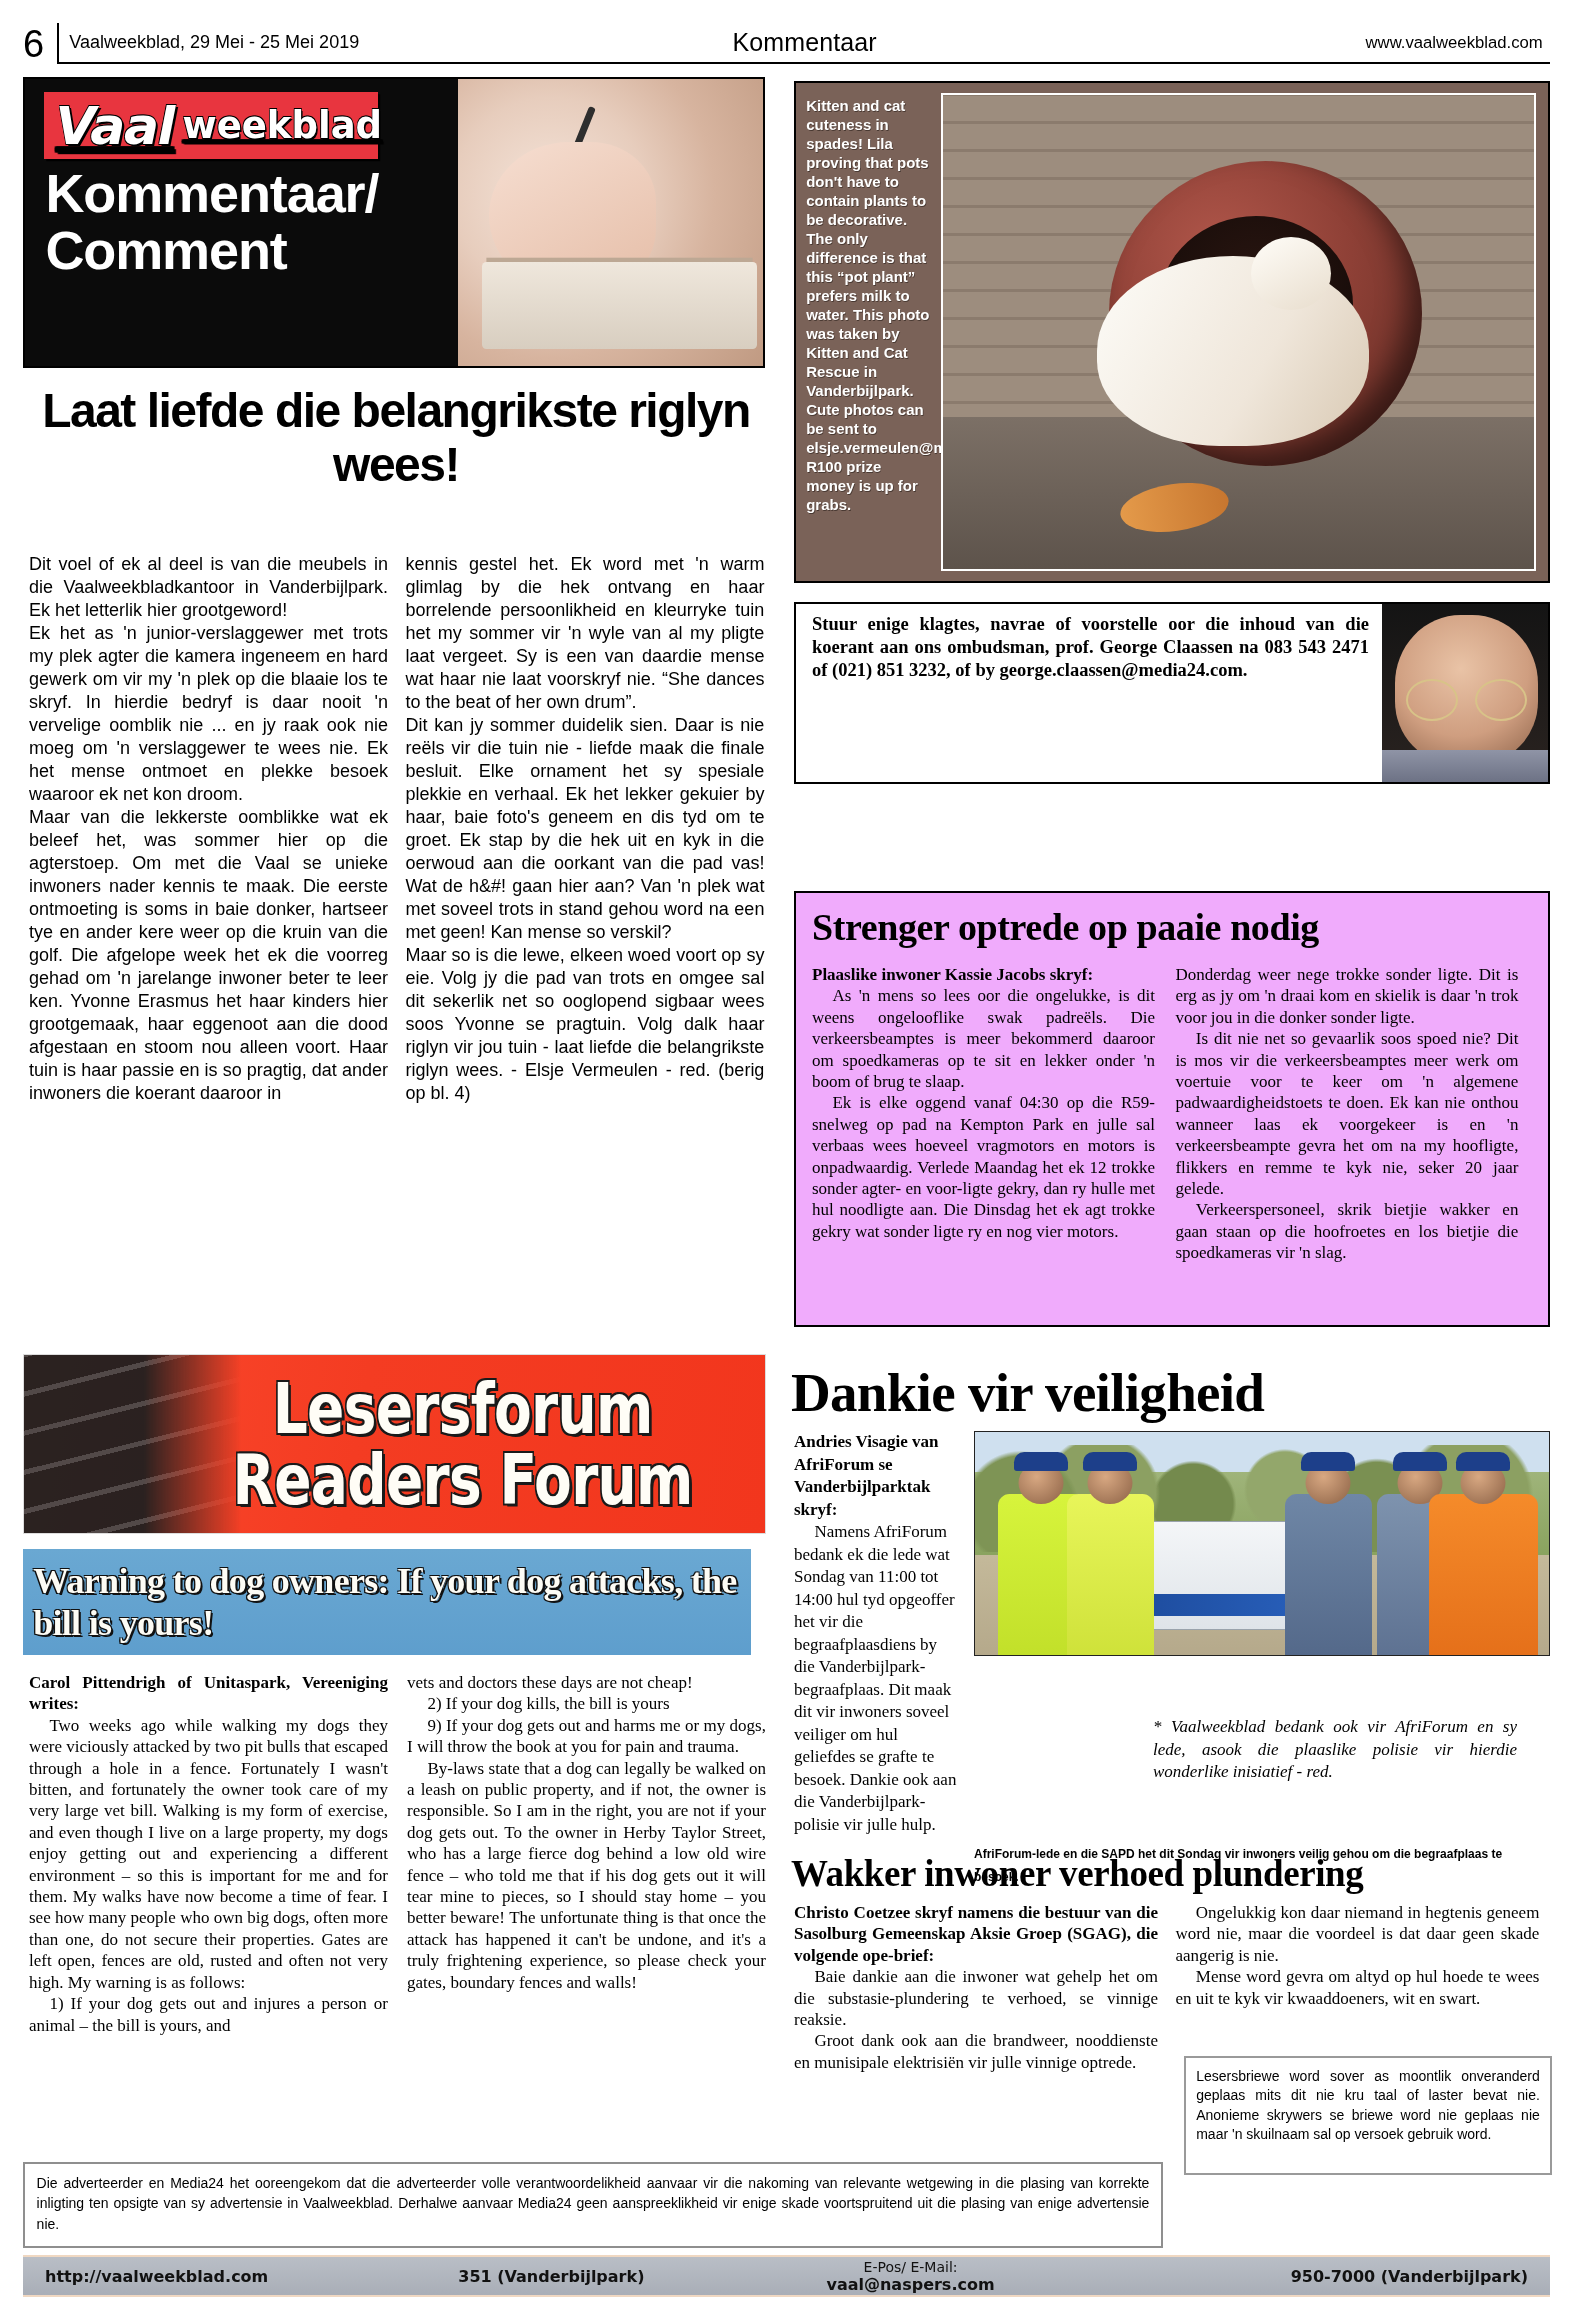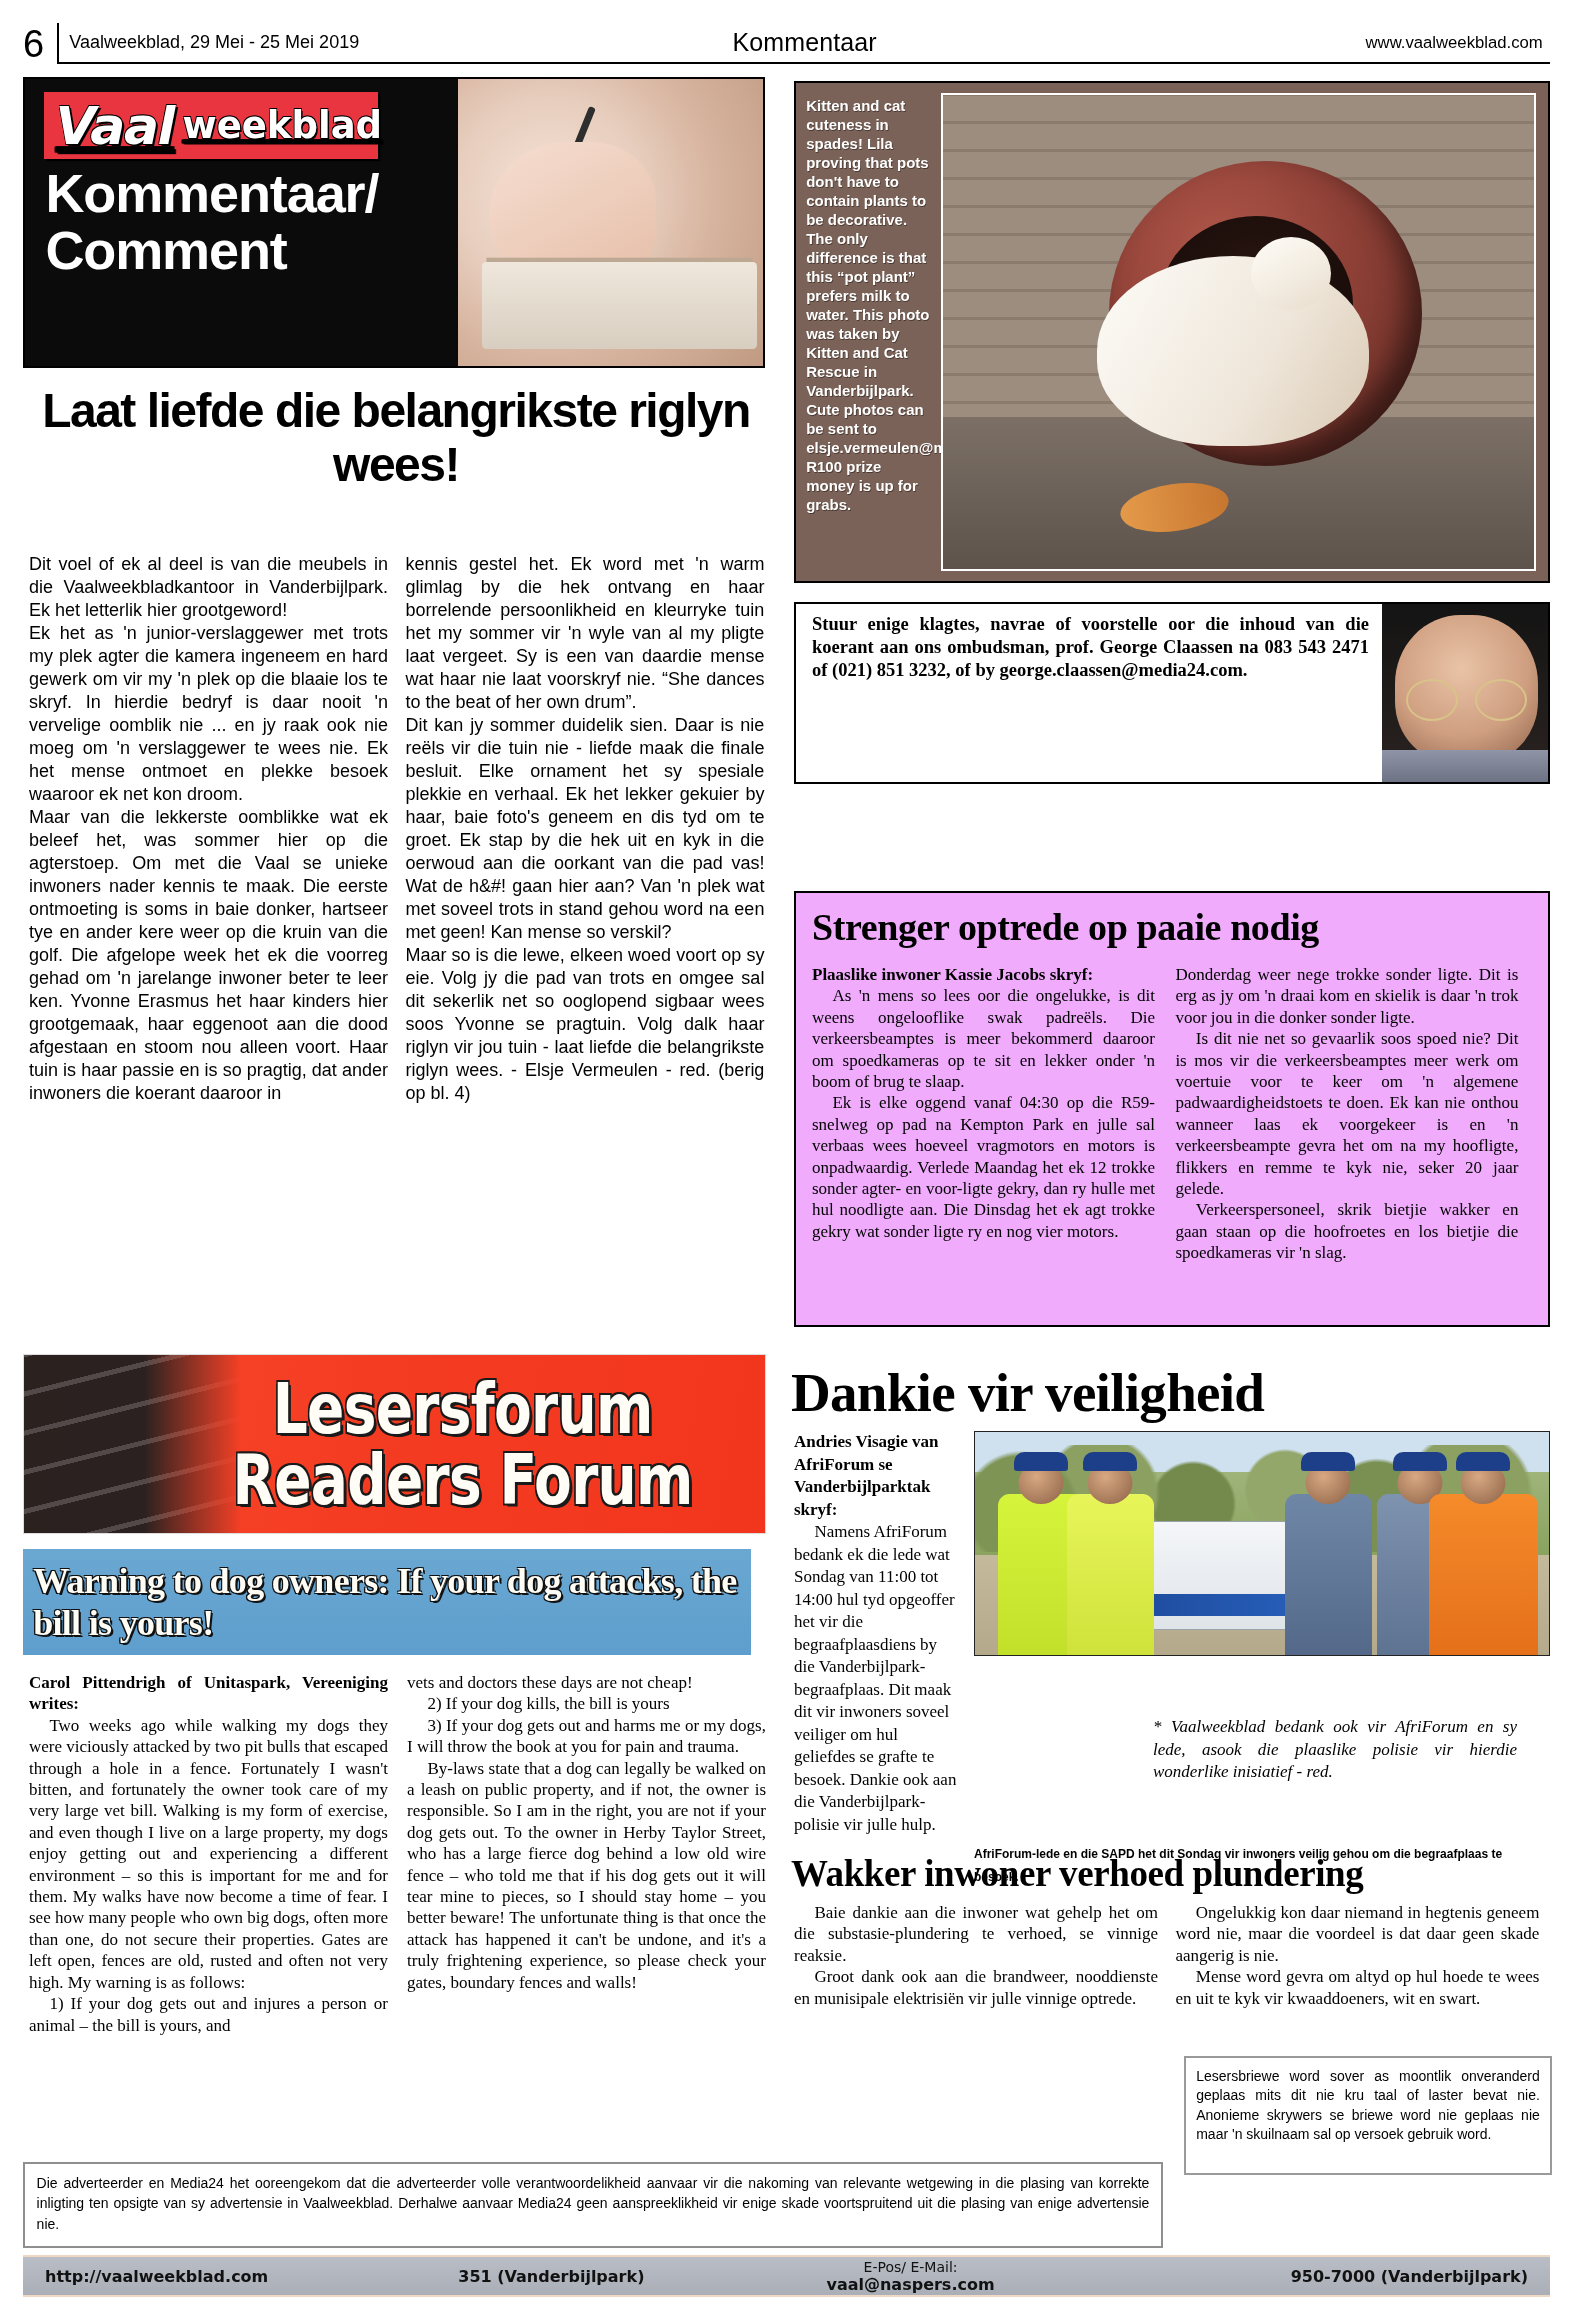--- a/index.html
+++ b/index.html
@@ -493,21 +493,21 @@
 
   <div class="dog-body">
     <div class="dog-col">
       <p class="lead">Carol Pittendrigh of Unitaspark, Vereeniging writes:</p>
       <p class="indent">Two weeks ago while walking my dogs they were viciously attacked by two pit bulls that escaped through a hole in a fence. Fortunately I wasn't bitten, and fortunately the owner took care of my very large vet bill. Walking is my form of exercise, and even though I live on a large property, my dogs enjoy getting out and experiencing a different environment – so this is important for me and for them. My walks have now become a time of fear. I see how many people who own big dogs, often more than one, do not secure their properties. Gates are left open, fences are old, rusted and often not very high. My warning is as follows:</p>
       <p class="indent">1) If your dog gets out and injures a person or animal – the bill is yours, and</p>
     </div>
     <div class="dog-col">
       <p>vets and doctors these days are not cheap!</p>
       <p class="indent">2) If your dog kills, the bill is yours</p>
-      <p class="indent">3) If your dog gets out and harms me or my dogs, I will throw the book at you for pain and trauma.</p>
+      <p class="indent">9) If your dog gets out and harms me or my dogs, I will throw the book at you for pain and trauma.</p>
       <p class="indent">By-laws state that a dog can legally be walked on a leash on public property, and if not, the owner is responsible. So I am in the right, you are not if your dog gets out. To the owner in Herby Taylor Street, who has a large fierce dog behind a low old wire fence – who told me that if his dog gets out it will tear mine to pieces, so I should stay home – you better beware! The unfortunate thing is that once the attack has happened it can't be undone, and it's a truly frightening experience, so please check your gates, boundary fences and walls!</p>
     </div>
   </div>
 
   <div class="dankie-head">Dankie vir veiligheid</div>
   <div class="dankie-wrap">
     <div class="dankie-flex">
       <div class="dankie-col">
         <p class="lead">Andries Visagie van AfriForum se Vanderbijlparktak skryf:</p>
         <p class="indent">Namens AfriForum bedank ek die lede wat Sondag van 11:00 tot 14:00 hul tyd opgeoffer het vir die begraafplaasdiens by die Vanderbijlpark-begraafplaas. Dit maak dit vir inwoners soveel veiliger om hul geliefdes se grafte te besoek. Dankie ook aan die Vanderbijlpark-polisie vir julle hulp.</p>
@@ -522,20 +522,21 @@
         <div class="officer o5"></div>
       </div>
     </div>
     <div class="dankie-cap">AfriForum-lede en die SAPD het dit Sondag vir inwoners veilig gehou om die begraafplaas te besoek.</div>
   </div>
   <div class="dankie-note">* Vaalweekblad bedank ook vir AfriForum en sy lede, asook die plaaslike polisie vir hierdie wonderlike inisiatief - red.</div>
 
   <div class="wakker-head">Wakker inwoner verhoed plundering</div>
   <div class="wakker-body">
     <div class="wakker-col">
+      <p class="lead">Christo Coetzee skryf namens die bestuur van die Sasolburg Gemeenskap Aksie Groep (SGAG), die volgende ope-brief:</p>
       <p class="indent">Baie dankie aan die inwoner wat gehelp het om die substasie-plundering te verhoed, se vinnige reaksie.</p>
       <p class="indent">Groot dank ook aan  die brandweer, nooddienste en munisipale elektrisiën vir julle vinnige optrede.</p>
     </div>
     <div class="wakker-col">
       <p class="indent">Ongelukkig kon daar niemand in hegtenis geneem word nie, maar die voordeel is dat daar geen skade aangerig is nie.</p>
       <p class="indent">Mense word gevra om altyd op hul hoede te wees en uit te kyk vir kwaaddoeners, wit en swart.</p>
     </div>
   </div>
 
   <div class="briewe-box">Lesersbriewe word sover as moontlik onveranderd geplaas mits dit nie kru taal of laster bevat nie. Anonieme skrywers se briewe word nie geplaas nie maar 'n skuilnaam sal op versoek gebruik word.</div>

